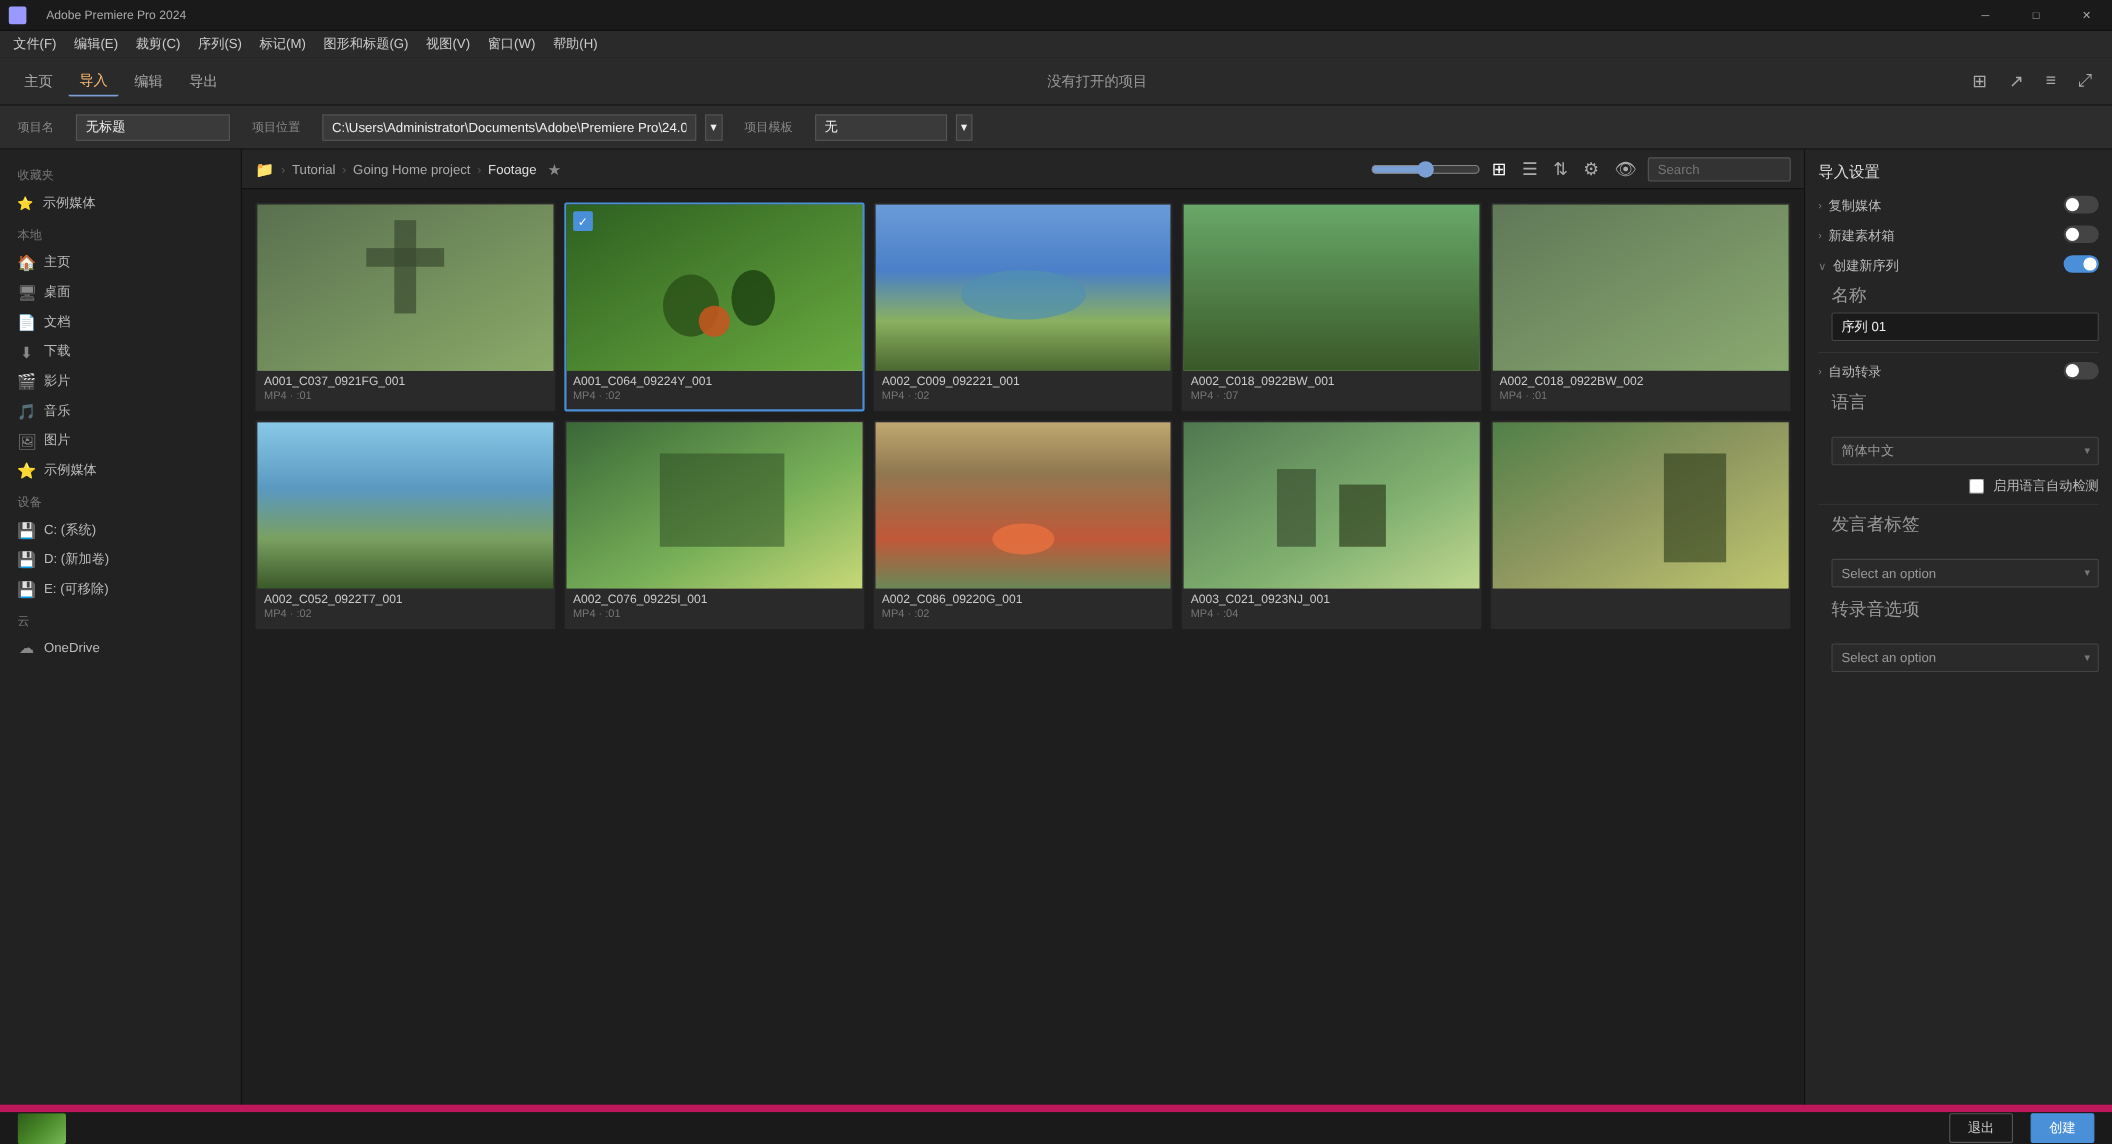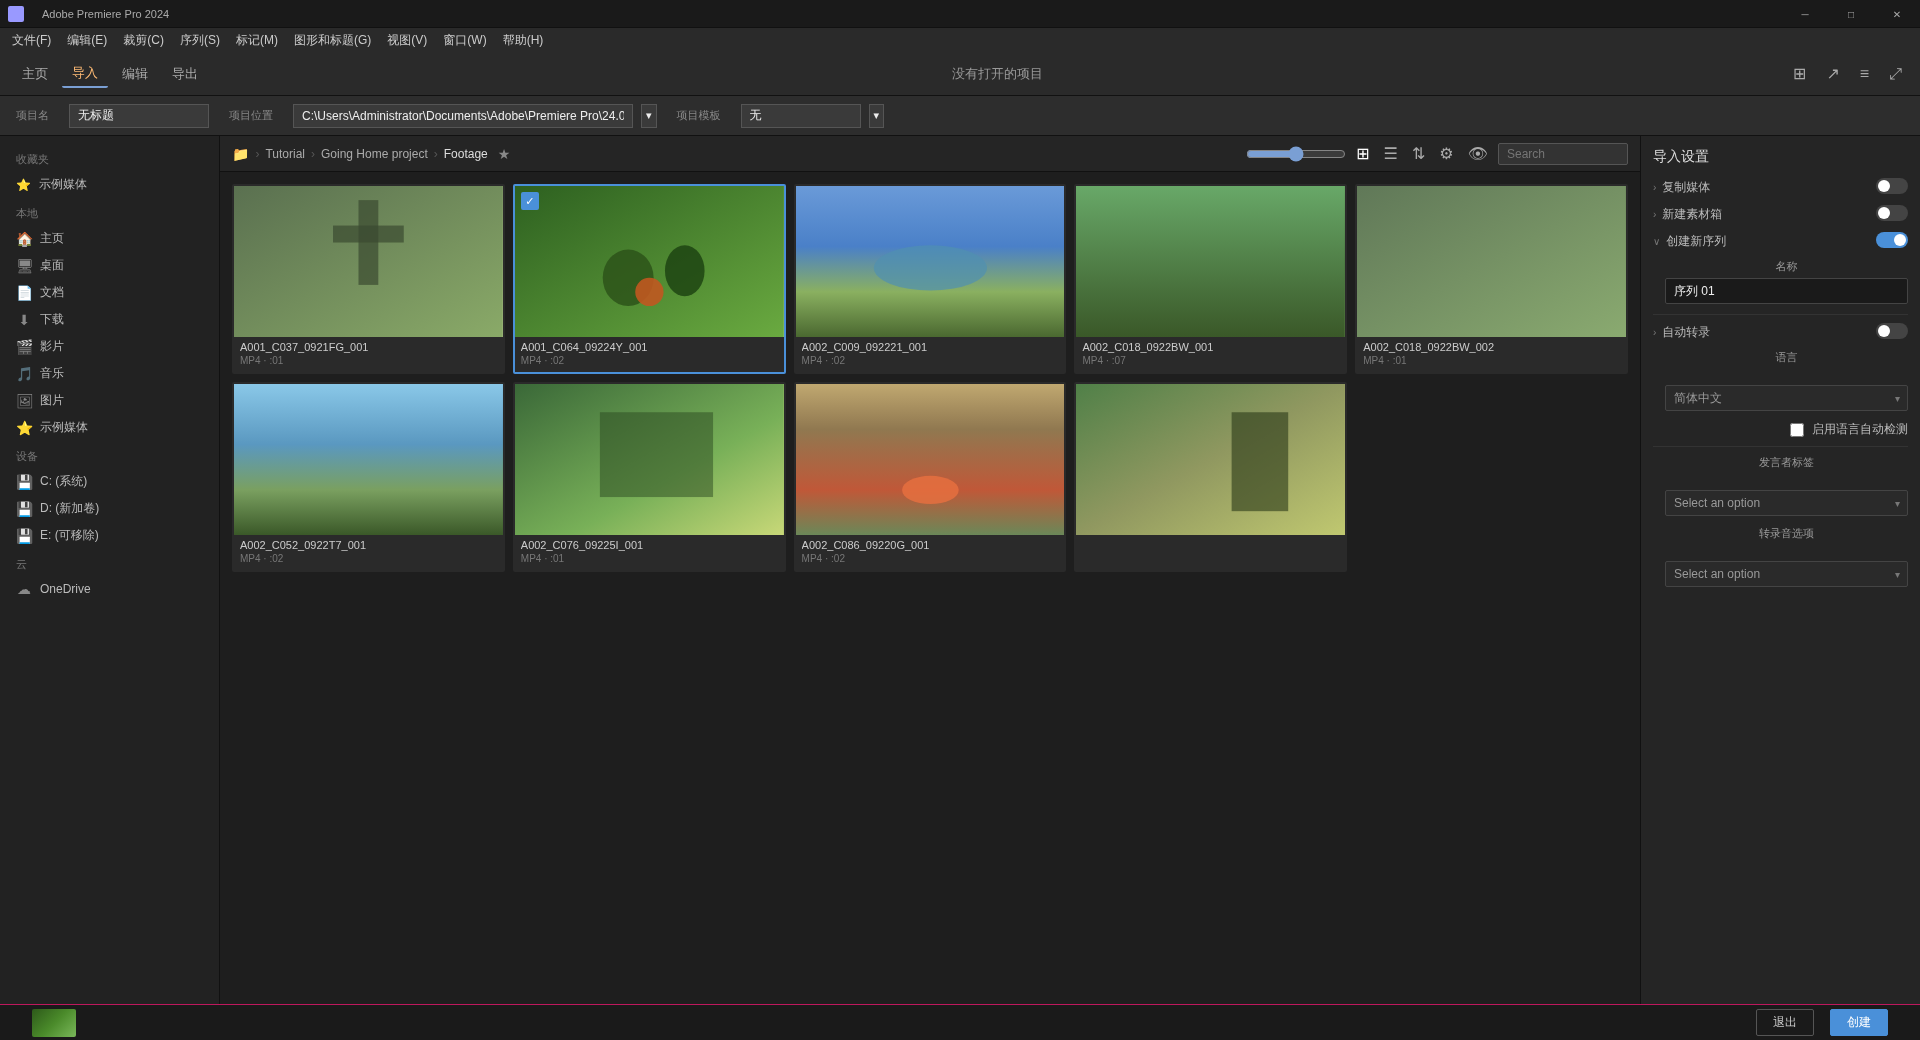--- a/index.html
+++ b/index.html
@@ -203,21 +203,21 @@
       width: 12px;
       height: 12px;
       border-radius: 50%;
       background: #fff;
       transition: left 0.2s;
     }
     .toggle-switch.off::after { left: 2px; }
     .toggle-switch.on::after { left: 18px; }
 
     .panel-sub { padding-left: 12px; margin-bottom: 10px; }
-    .panel-field-label { font-size: 11px; color: #999; margin-bottom: 4px; text-align: center; }
+    .panel-field-label { font-size: 16px; color: #999; margin-bottom: 4px; }
     .panel-text-input {
       width: 100%;
       background: #1a1a1a;
       border: 1px solid #444;
       color: #eee;
       padding: 5px 8px;
       font-size: 12px;
       border-radius: 2px;
     }
     .panel-select {
@@ -235,24 +235,24 @@
     .panel-select-arrow { position: absolute; right: 8px; top: 50%; transform: translateY(-50%); color: #777; pointer-events: none; font-size: 10px; }
     .panel-divider { height: 1px; background: #333; margin: 8px 0; }
     .panel-checkbox-row { display: flex; align-items: center; gap: 8px; margin-bottom: 8px; justify-content: flex-end; }
     .panel-checkbox { width: 14px; height: 14px; accent-color: #4a90d9; cursor: pointer; }
     .panel-checkbox-label { font-size: 12px; color: #bbb; }
 
     
     #status-bar {
       height: 36px;
       background: #1a1a1a;
-      border-top: 1px solid #be185d;
+      border-top: 7px solid #be185d;
       display: flex;
       align-items: center;
-      padding: 0 32px;
+      padding: 0 16px;
       gap: 16px;
     }
     .preview-thumb { width: 44px; height: 28px; background: #333; border-radius: 2px; overflow: hidden; }
     .preview-img { width: 100%; height: 100%; background: linear-gradient(135deg, #2d5a1a 0%, #4a8a2a 50%, #7ab85a 100%); }
     .status-spacer { flex: 1; }
     .status-btn {
       background: none;
       border: 1px solid #555;
       color: #ccc;
       padding: 4px 16px;
@@ -566,20 +566,40 @@
             <rect width="190" height="107" fill="url(#g8)"></rect>
             <ellipse cx="95" cy="75" rx="20" ry="10" fill="#e87040" opacity="0.8"></ellipse>
           </svg>
         </div>
         <div class="media-info">
           <div class="media-name">A002_C086_09220G_001</div>
           <div class="media-meta">MP4 · :02</div>
         </div>
       </div>
 
+      <div class="media-card">
+        <div class="media-thumb thumb-9">
+          <svg width="100%" height="100%" viewBox="0 0 190 107" preserveAspectRatio="none">
+            <defs>
+                <linearGradient id="g9" x1="0" y1="0" x2="1" y2="1">
+                  <stop offset="0%" stop-color="#507850"></stop>
+                  <stop offset="60%" stop-color="#80b070"></stop>
+                  <stop offset="100%" stop-color="#c0d890"></stop>
+                </linearGradient>
+              </defs>
+            <rect width="190" height="107" fill="url(#g9)"></rect>
+            <rect x="60" y="30" width="25" height="50" fill="#3a5030" opacity="0.7"></rect>
+            <rect x="100" y="40" width="30" height="40" fill="#304020" opacity="0.7"></rect>
+          </svg>
+        </div>
+        <div class="media-info">
+          <div class="media-name">A003_C021_0923NJ_001</div>
+          <div class="media-meta">MP4 · :04</div>
+        </div>
+      </div>
 
       <div class="media-card">
         <div class="media-thumb thumb-10">
           <svg width="100%" height="100%" viewBox="0 0 190 107" preserveAspectRatio="none">
             <defs>
                 <linearGradient id="g10" x1="0" y1="0" x2="1" y2="1">
                   <stop offset="0%" stop-color="#508048"></stop>
                   <stop offset="50%" stop-color="#909860"></stop>
                   <stop offset="100%" stop-color="#c0c870"></stop>
                 </linearGradient>

